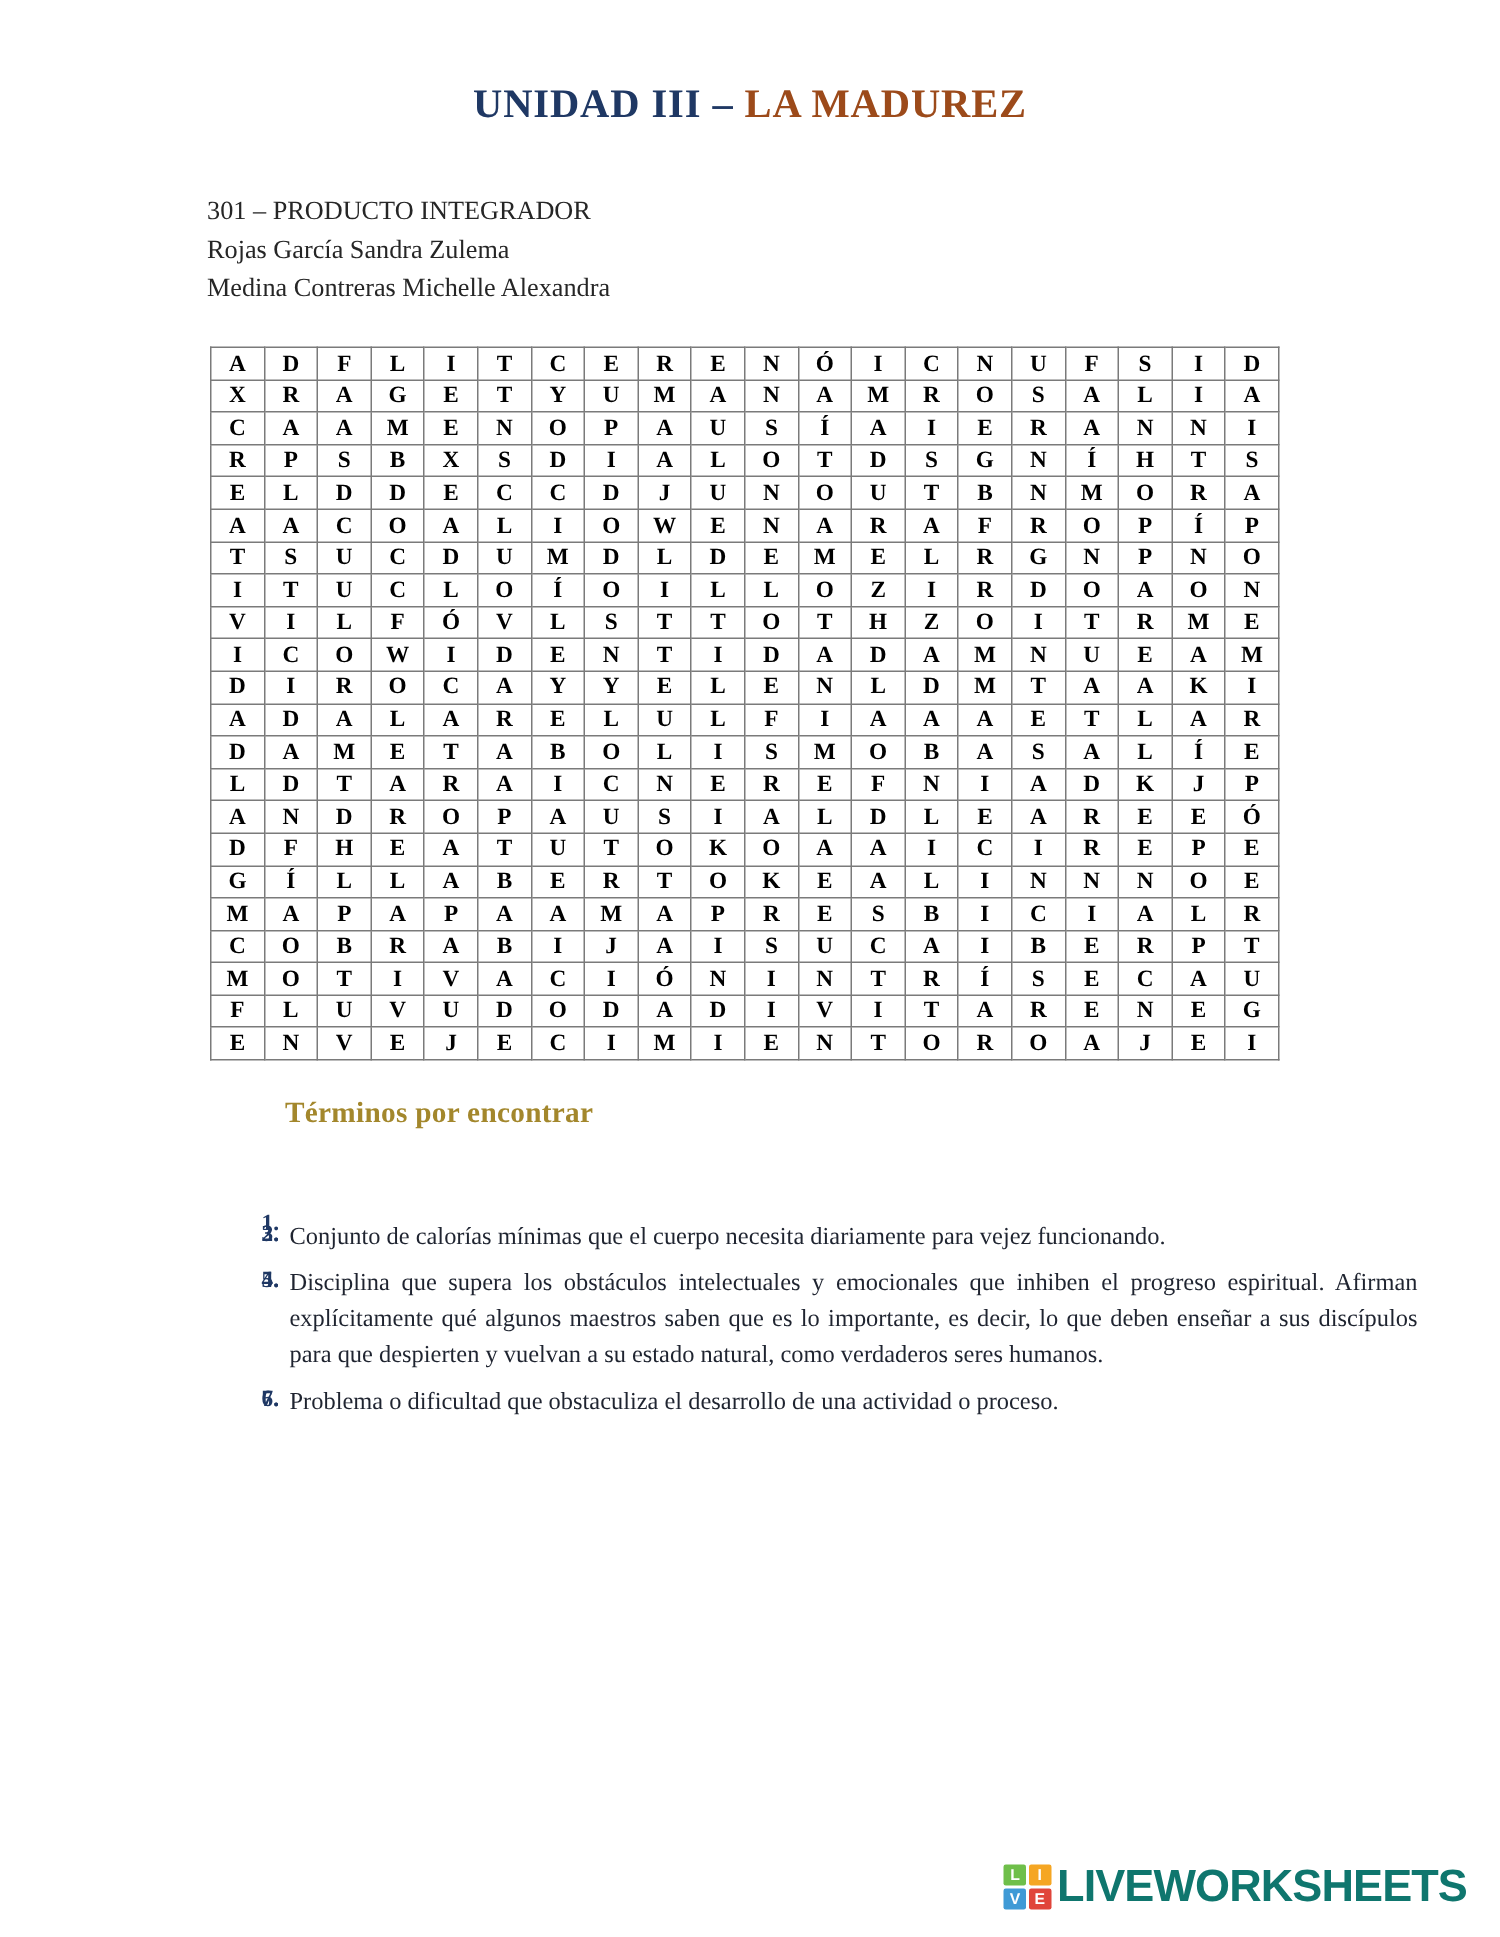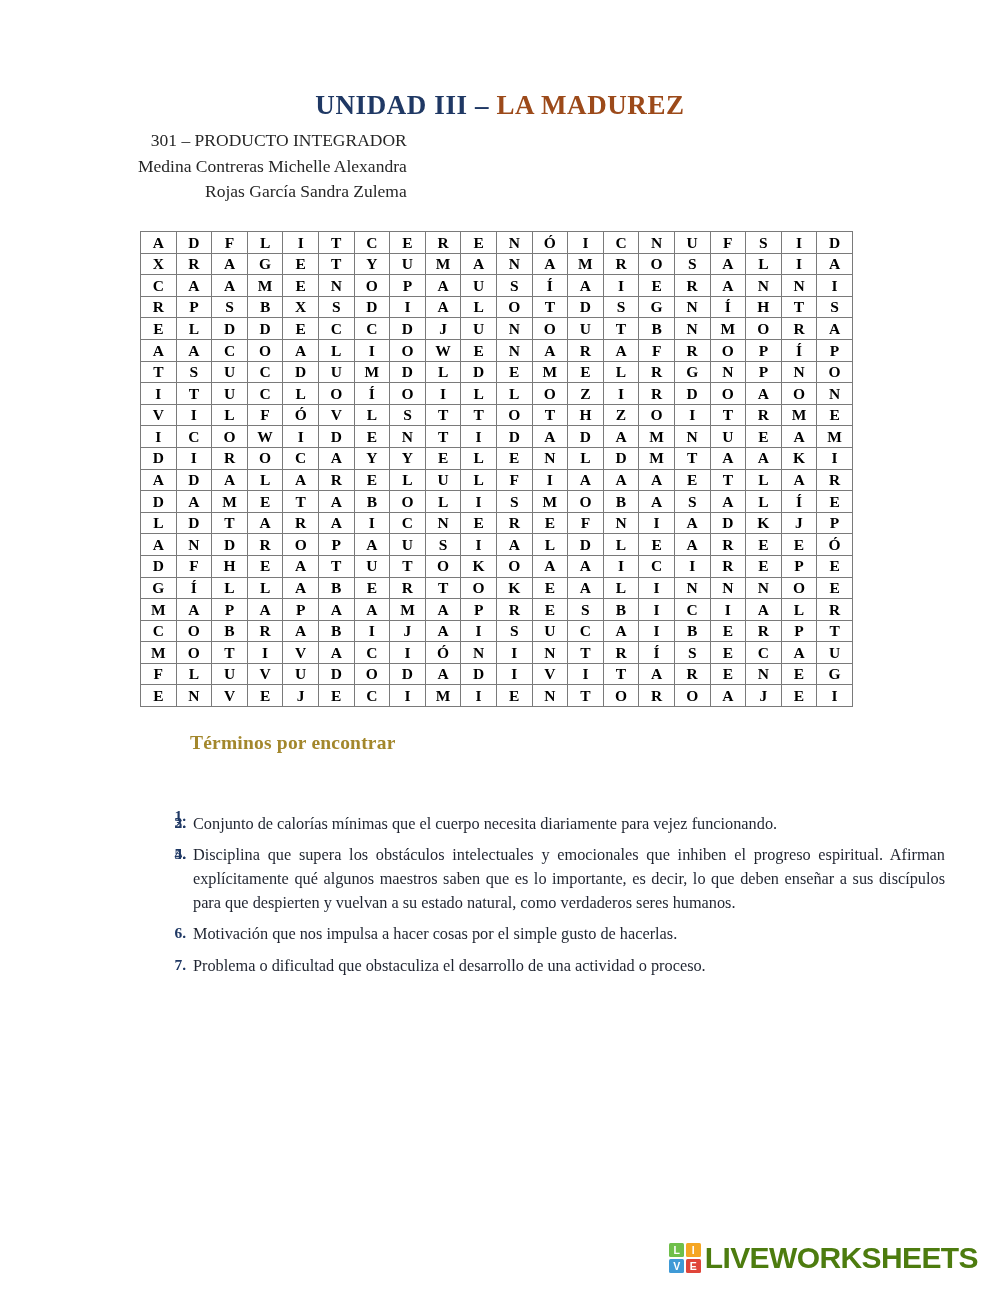--- a/index.html
+++ b/index.html
@@ -14,40 +14,40 @@
     height: 1291px;
     position: relative;
     font-family: "Liberation Serif", "DejaVu Serif", serif;
     color: #1a1a1a;
     overflow: hidden;
   }
 
   
   #worksheet-title {
     text-align: center;
-    margin: 16px;
-    padding-top: 76px;
+    margin: 0;
+    padding-top: 56px;
     font-size: 27px;
     font-weight: bold;
     letter-spacing: 0.6px;
     line-height: 1;
   }
   #worksheet-title .part-blue { color: #1f3864; }
   #worksheet-title .part-brown { color: #9c4a1a; }
 
   
   #header-meta {
     position: absolute;
     left: 138px;
     top: 128px;
     font-size: 17.5px;
     line-height: 1.47;
     color: #262626;
   }
-  #header-meta div { white-space: nowrap; text-align: right; }
+  #header-meta div { white-space: nowrap; }
 
   
   #wordsearch-wrapper {
     position: absolute;
     left: 140px;
     top: 231px;
   }
   table#wordsearch {
     border-collapse: collapse;
     table-layout: fixed;
@@ -133,36 +133,36 @@
     line-height: 1;
   }
   #lw-logo-mark .sq-l { background: #6fbf4a; }
   #lw-logo-mark .sq-i { background: #f5a623; }
   #lw-logo-mark .sq-v { background: #3f9ad6; }
   #lw-logo-mark .sq-e { background: #e0453a; }
   #lw-logo-text {
     font-family: "Liberation Sans", sans-serif;
     font-size: 30px;
     font-weight: bold;
-    color: #4d7c0f;
+    color: #0f766e;
     letter-spacing: -0.6px;
     line-height: 1;
   }
 </style>
 </head>
 <body>
 
 <h1 id="worksheet-title">
   <span class="part-blue">UNIDAD III – </span><span class="part-brown">LA MADUREZ</span>
 </h1>
 
 <div id="header-meta">
   <div>301 – PRODUCTO INTEGRADOR</div>
+  <div>Rojas García Sandra Zulema</div>
   <div>Medina Contreras Michelle Alexandra</div>
-  <div>Rojas García Sandra Zulema</div>
 </div>
 
 <div id="wordsearch-wrapper">
   <table id="wordsearch">
     <tbody id="wordsearch-body">
         <tr>
           <td>A</td>
           <td>D</td>
           <td>F</td>
           <td>L</td>
@@ -650,21 +650,21 @@
 </div>
 
 <div id="terms-heading">Términos por encontrar</div>
 
 <ol id="terms-list">
     <li><span class="num">1.</span></li>
     <li><span class="num">2.</span></li>
     <li><span class="num">3.</span><span>Conjunto de calorías mínimas que el cuerpo necesita diariamente para vejez funcionando.</span></li>
     <li><span class="num">4.</span></li>
     <li><span class="num">5.</span><span>Disciplina que supera los obstáculos intelectuales y emocionales que inhiben el progreso espiritual. Afirman explícitamente qué algunos maestros saben que es lo importante, es decir, lo que deben enseñar a sus discípulos para que despierten y vuelvan a su estado natural, como verdaderos seres humanos.</span></li>
-    <li><span class="num">6.</span><span>Motivación que nos impulsa a hacer cosas por el simple gusto de hacerlas.</span></li>
+    <li><span class="num">6.</span></li>
     <li><span class="num">7.</span><span>Problema o dificultad que obstaculiza el desarrollo de una actividad o proceso.</span></li>
   </ol>
 
 <div id="lw-logo">
   <div id="lw-logo-mark">
     <span class="sq-l">L</span>
     <span class="sq-i">I</span>
     <span class="sq-v">V</span>
     <span class="sq-e">E</span>
   </div>

